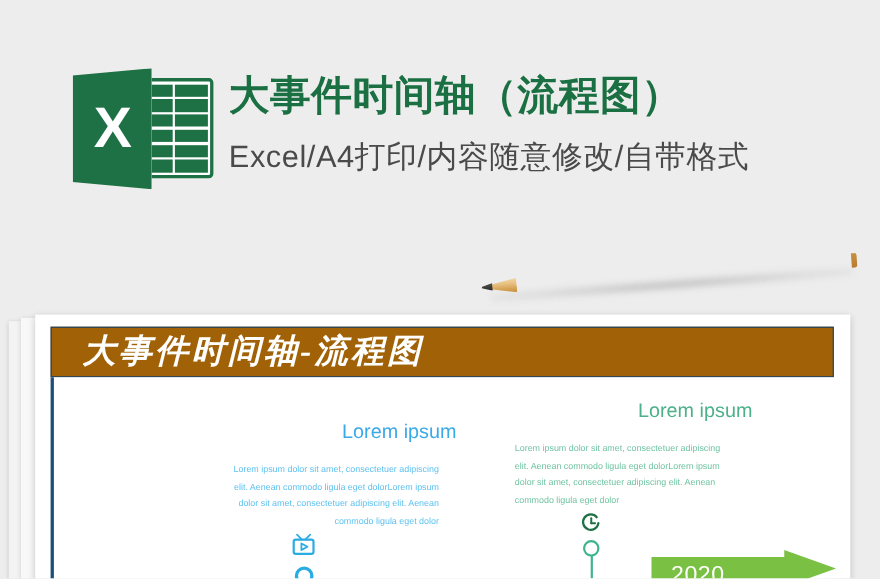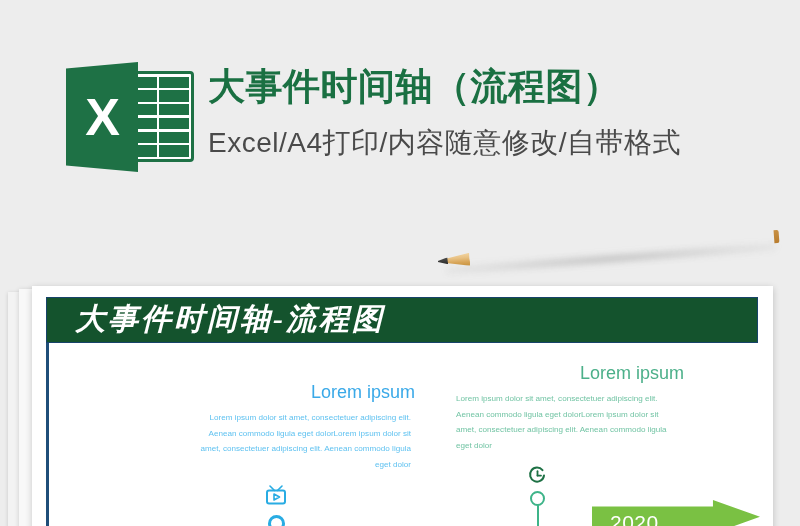--- a/index.html
+++ b/index.html
@@ -225,21 +225,21 @@
     box-shadow: 0 2px 7px rgba(0,0,0,0.20);
     overflow: hidden;
   }
 
   .doc-banner {
     position: absolute;
     left: 14px;
     top: 11px;
     width: 712px;
     height: 46px;
-    background: #14532d;
+    background: #a16207;
     border: 1px solid #17436a;
     box-sizing: border-box;
   }
   .doc-banner-title {
     position: absolute;
     left: 28px;
     top: 50%;
     transform: translateY(-52%);
     color: #ffffff;
     font-family: "Liberation Serif", serif;
@@ -282,21 +282,21 @@
     line-height: 1.1;
     margin: 0 0 7px 0;
     text-align: right;
   }
   .lorem-head.blue { color: #3aa9e8; }
   .lorem-head.green { color: #4cb08a; }
   .lorem-body {
     font-family: "Liberation Sans", sans-serif;
     font-size: 8.1px;
     line-height: 1.95;
-    margin: 4px;
+    margin: 16px;
   }
   .lorem-body.blue { color: #5ec1f0; text-align: right; }
   .lorem-body.green { color: #72c4a4; text-align: left; }
 
   
   .tv-icon {
     position: absolute;
     left: 264px;
     top: 485px;
     width: 24px;

